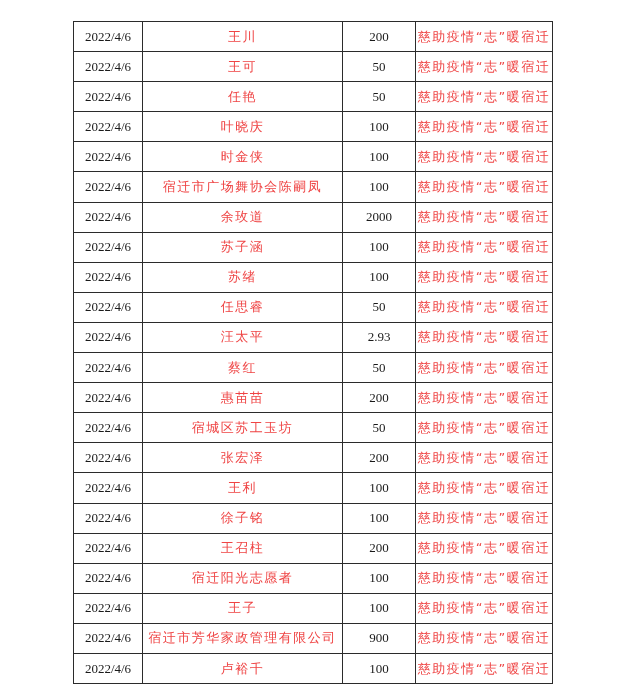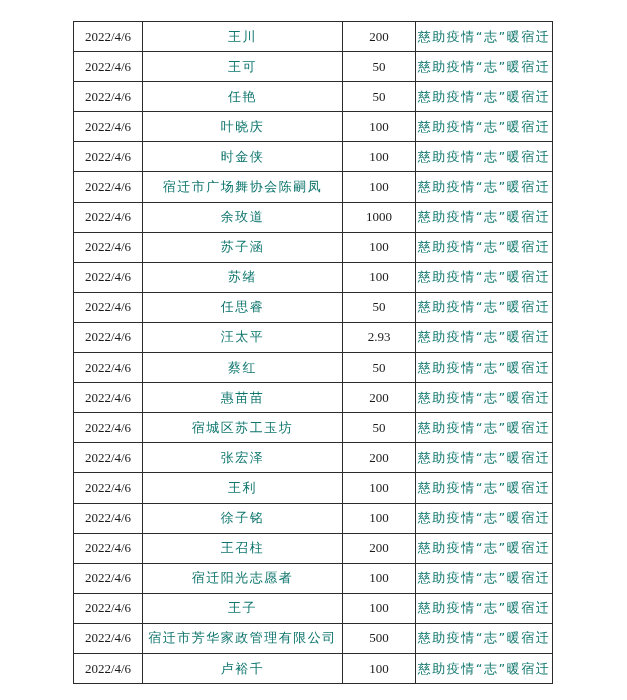--- a/index.html
+++ b/index.html
@@ -25,21 +25,21 @@
     overflow: hidden;
   }
   .col-date { width: 69px; }
   .col-name { width: 200px; }
   .col-amount { width: 73px; }
   .col-purpose { width: 137px; }
   .cell-name, .cell-purpose {
     font-family: "DejaVu Sans", "Liberation Sans", sans-serif;
     font-size: 12px;
     letter-spacing: 1.5px;
-    color: #0f766e;
+    color: #ef4444;
   }
   .cell-purpose { text-align: left; padding-left: 6px; }
 </style>
 </head>
 <body>
 
 <table class="donation-table">
   <colgroup>
     <col class="col-date">
       <col class="col-name">
@@ -79,21 +79,21 @@
       </tr>
       <tr>
         <td class="cell-date">2022/4/6</td>
         <td class="cell-name">宿迁市广场舞协会陈嗣凤</td>
         <td class="cell-amount">100</td>
         <td class="cell-purpose">慈助疫情“志”暖宿迁</td>
       </tr>
       <tr>
         <td class="cell-date">2022/4/6</td>
         <td class="cell-name">余玫道</td>
-        <td class="cell-amount">1000</td>
+        <td class="cell-amount">2000</td>
         <td class="cell-purpose">慈助疫情“志”暖宿迁</td>
       </tr>
       <tr>
         <td class="cell-date">2022/4/6</td>
         <td class="cell-name">苏子涵</td>
         <td class="cell-amount">100</td>
         <td class="cell-purpose">慈助疫情“志”暖宿迁</td>
       </tr>
       <tr>
         <td class="cell-date">2022/4/6</td>
@@ -163,21 +163,21 @@
       </tr>
       <tr>
         <td class="cell-date">2022/4/6</td>
         <td class="cell-name">王子</td>
         <td class="cell-amount">100</td>
         <td class="cell-purpose">慈助疫情“志”暖宿迁</td>
       </tr>
       <tr>
         <td class="cell-date">2022/4/6</td>
         <td class="cell-name">宿迁市芳华家政管理有限公司</td>
-        <td class="cell-amount">500</td>
+        <td class="cell-amount">900</td>
         <td class="cell-purpose">慈助疫情“志”暖宿迁</td>
       </tr>
       <tr>
         <td class="cell-date">2022/4/6</td>
         <td class="cell-name">卢裕千</td>
         <td class="cell-amount">100</td>
         <td class="cell-purpose">慈助疫情“志”暖宿迁</td>
       </tr>
     </tbody>
 </table>

